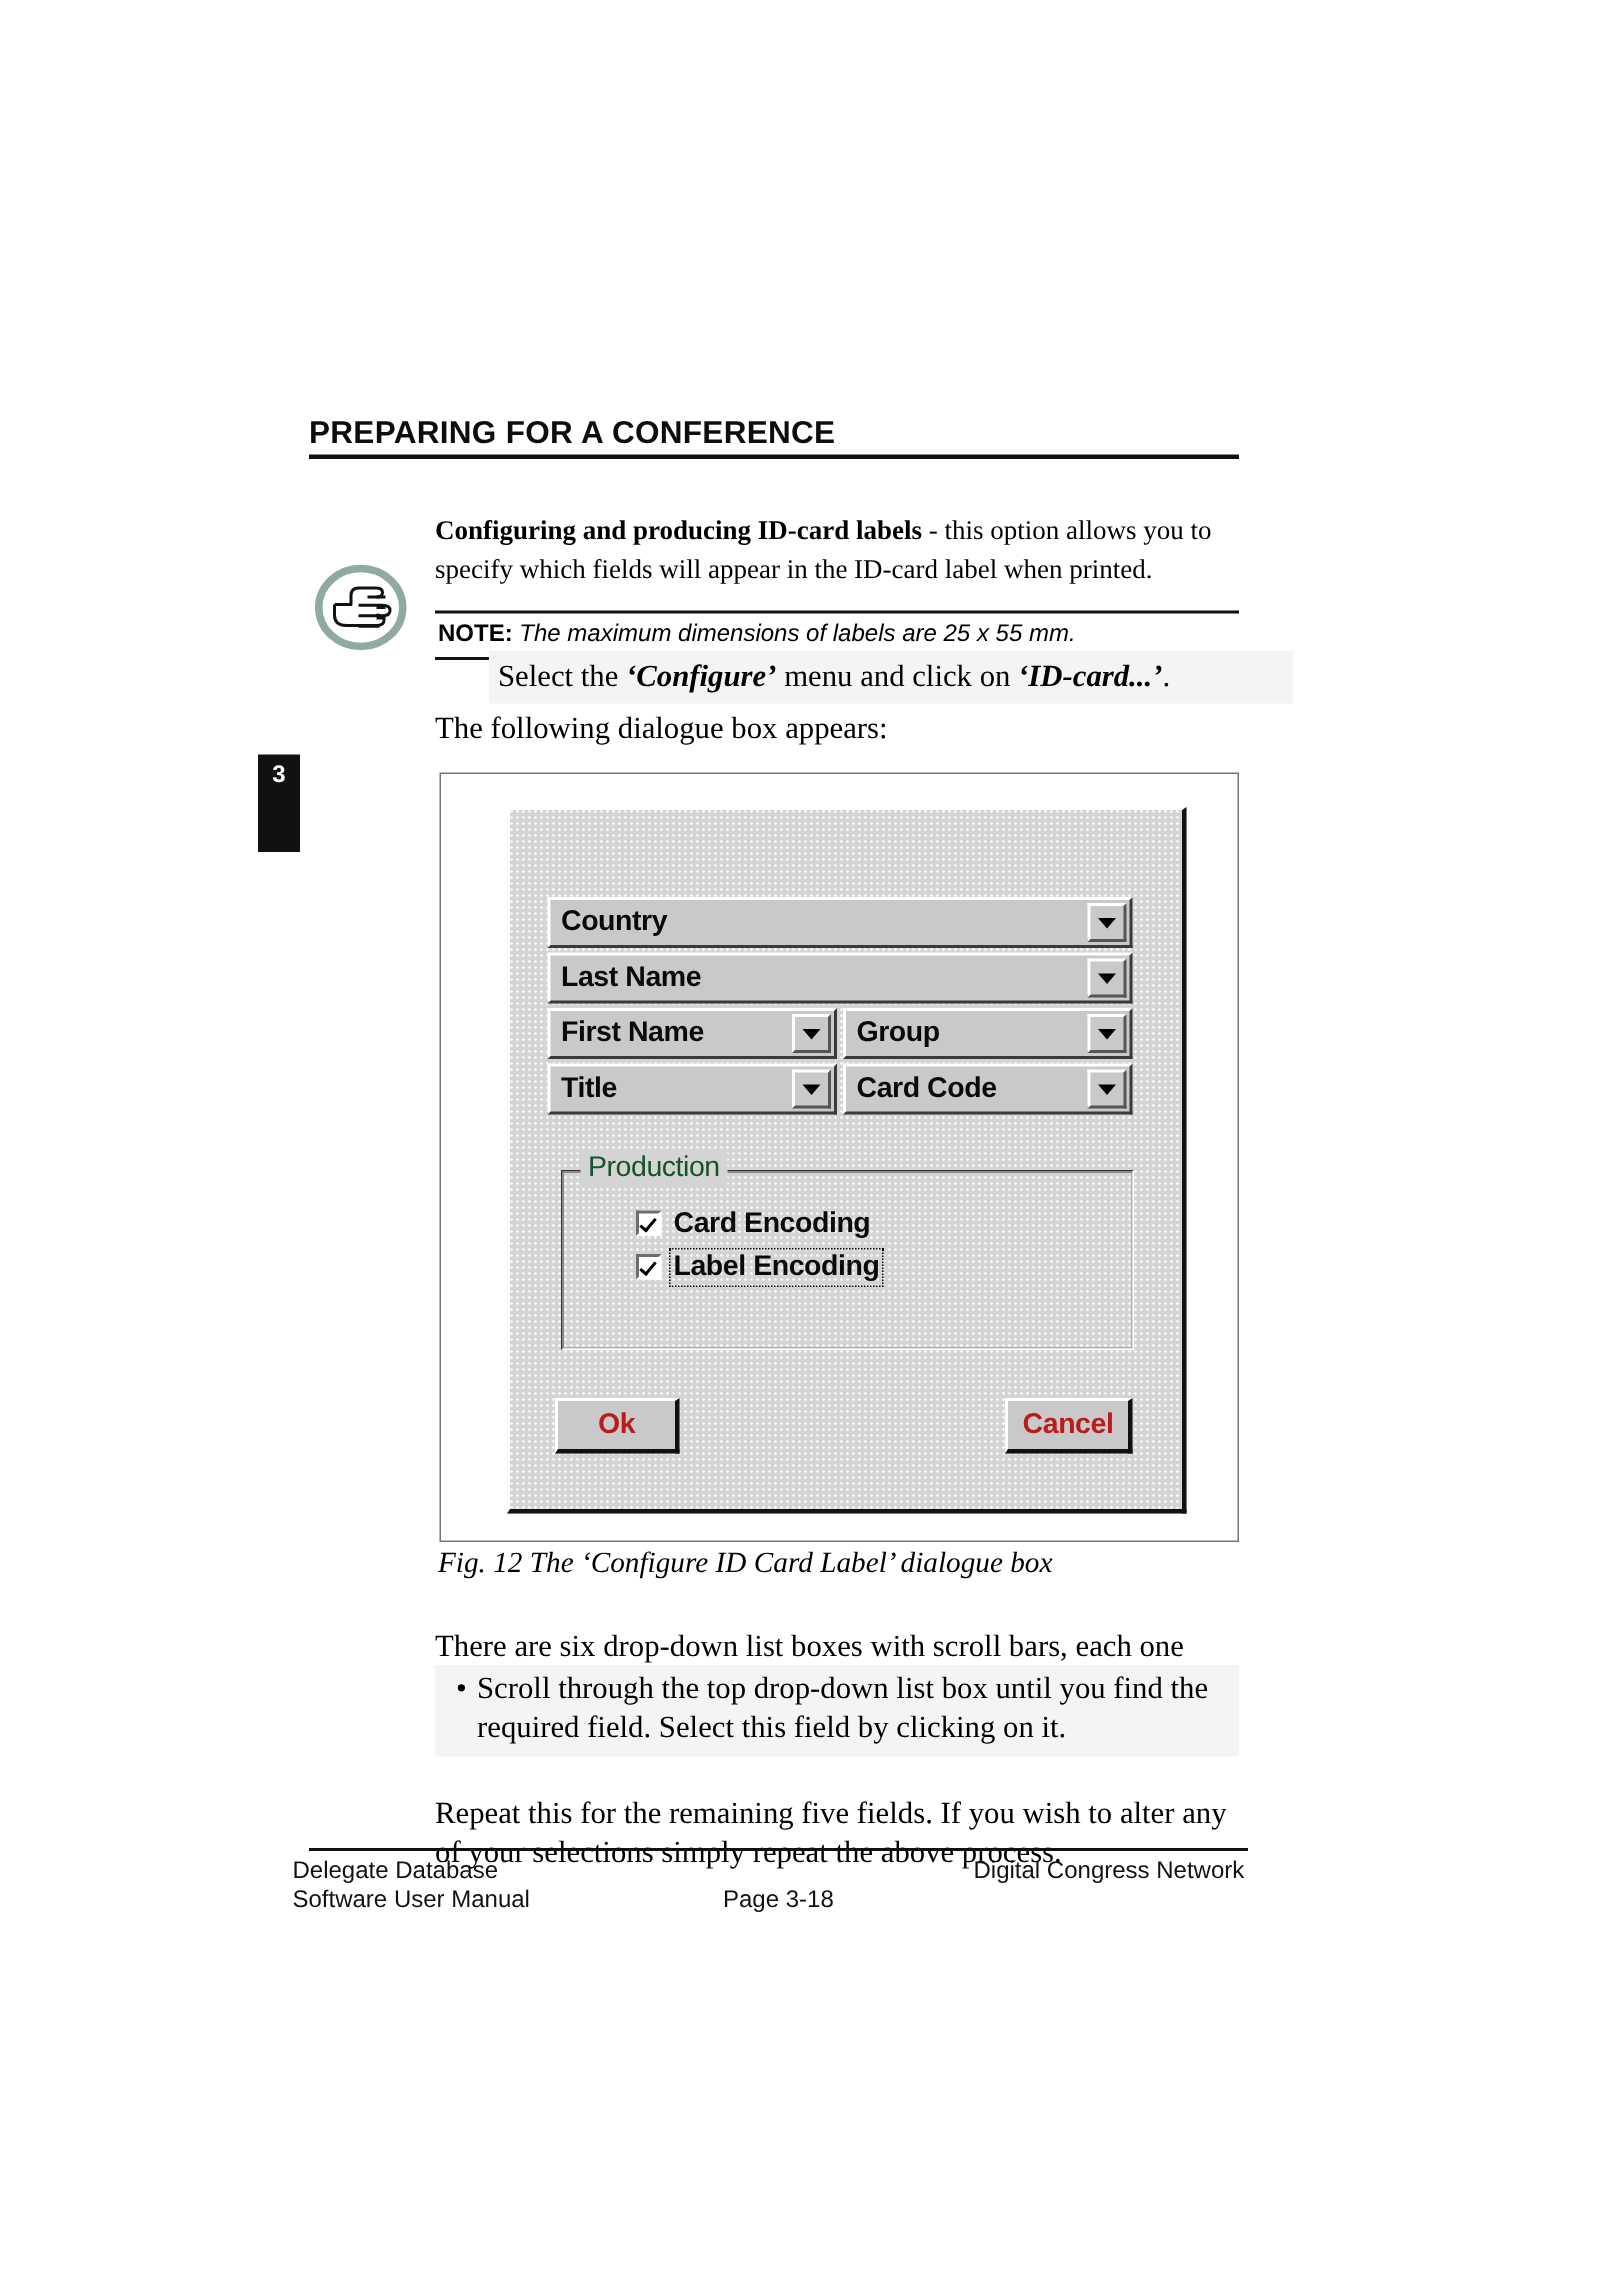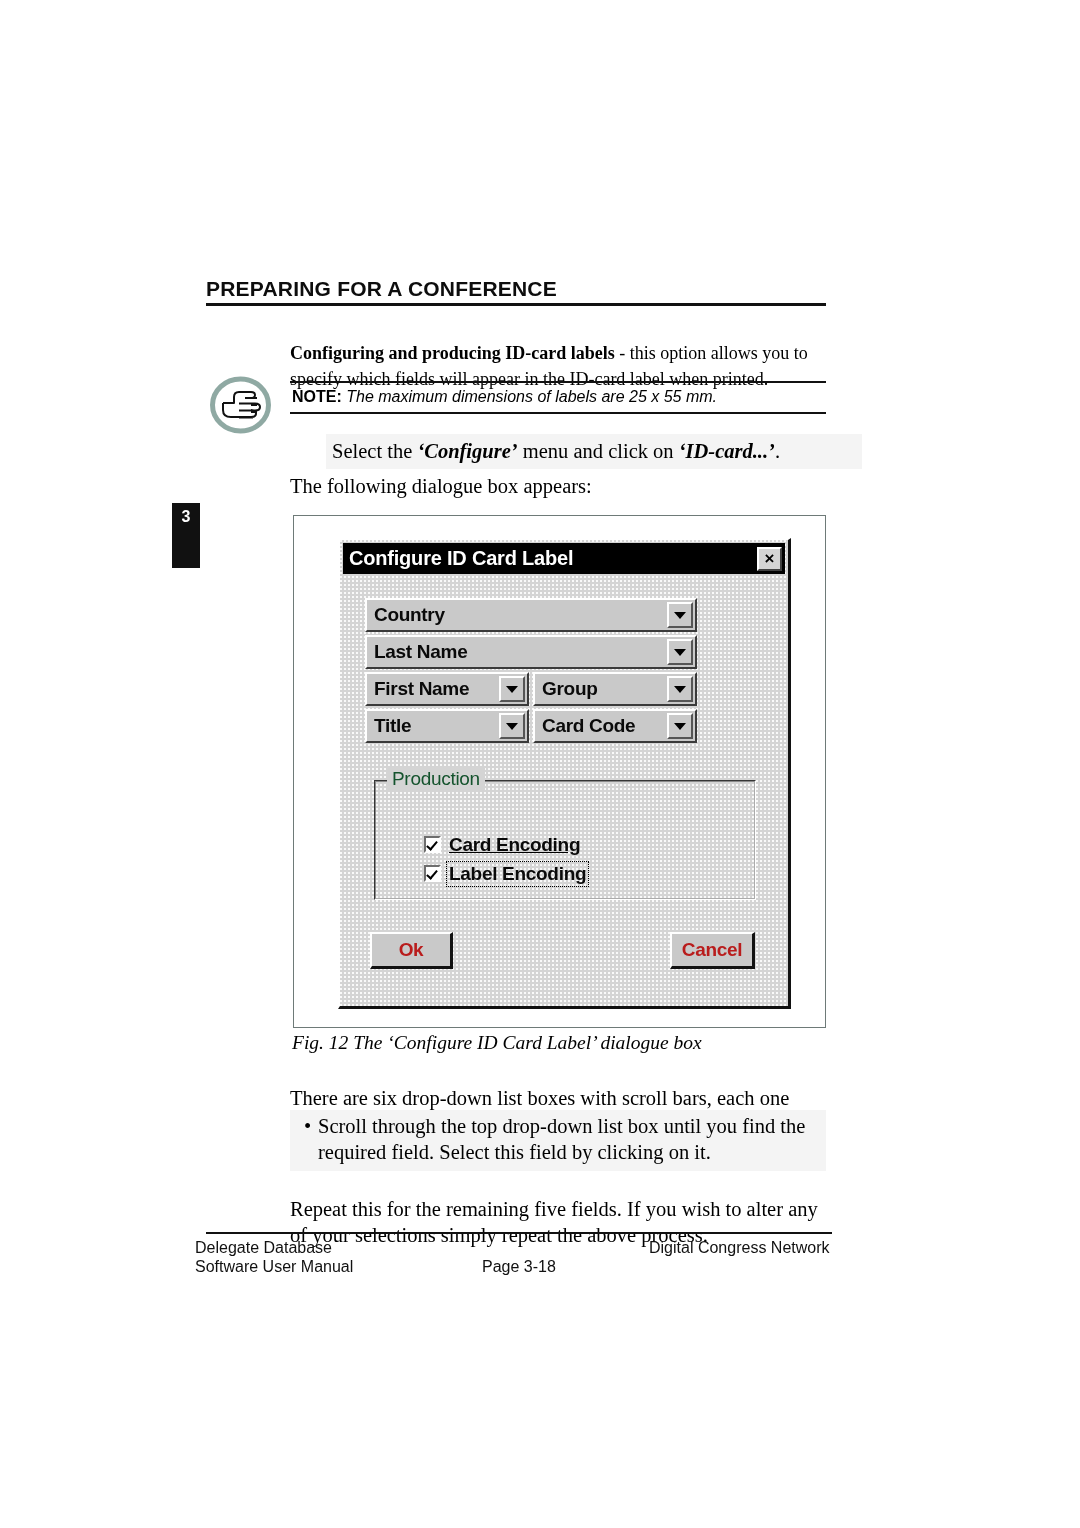--- a/index.html
+++ b/index.html
@@ -51,21 +51,21 @@
   #note-icon {
     position: absolute;
     left: 209px;
     top: 376px;
     width: 63px;
     height: 58px;
   }
   #note-block {
     position: absolute;
     left: 290px;
-    top: 381px;
+    top: 407px;
     width: 536px;
   }
   #note-rule-top, #note-rule-bottom {
     width: 100%;
     height: 2px;
     background: #111;
   }
   #note-text {
     font-family: "Liberation Sans", sans-serif;
     font-style: italic;
@@ -180,21 +180,21 @@
     font-size: 17px;
     line-height: 1;
     color: #000;
   }
 
   
   #fields {
     position: absolute;
     left: 25px;
     top: 58px;
-    width: 332px;
+    width: 390px;
   }
   .combo {
     height: 34px;
     background: #c9c9c9;
     border-top: 2px solid #ffffff;
     border-left: 2px solid #ffffff;
     border-right: 2px solid #3a3a3a;
     border-bottom: 2px solid #3a3a3a;
     box-sizing: border-box;
     display: flex;
@@ -258,21 +258,21 @@
     font-weight: normal;
     font-size: 19px;
     letter-spacing: -0.3px;
     color: #14532d;
   }
   .chk-row {
     display: flex;
     align-items: center;
     margin-left: 36px;
   }
-  #chk-encoding { margin-top: 45px; text-decoration: underline; }
+  #chk-encoding { margin-top: 16px; }
   #chk-printing { margin-top: 5px; }
   .chk-box {
     width: 17px;
     height: 17px;
     background: #ffffff;
     border-top: 2px solid #6e6e6e;
     border-left: 2px solid #6e6e6e;
     border-right: 2px solid #ffffff;
     border-bottom: 2px solid #ffffff;
     box-sizing: border-box;
@@ -411,24 +411,20 @@
 <div id="instruction-band"><span>Select the </span><i>‘Configure’</i><span> menu and click on </span><i>‘ID-card...’</i><span>.</span></div>
 
 <div id="following-line">The following dialogue box appears:</div>
 
 <div id="chapter-tab">3</div>
 
 <div id="figure-frame">
 
   <div id="dialog">
 
-    <div id="titlebar">
-      <span id="dialog-title">Configure ID Card Label</span>
-      <div id="close-button">×</div>
-    </div>
 
     <div id="fields">
 
       <div class="combo">
         <span class="combo-text">Country</span>
         <span class="combo-arrow">
             <i></i>
           </span>
       </div>
 

